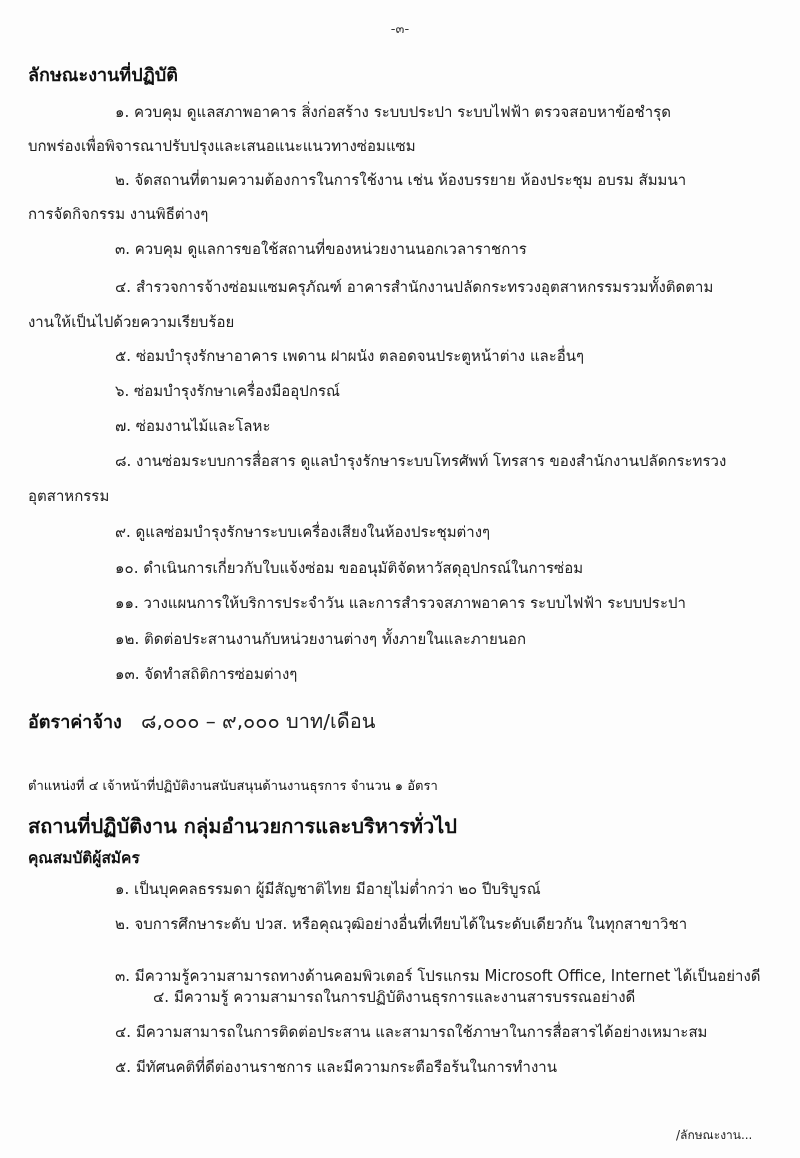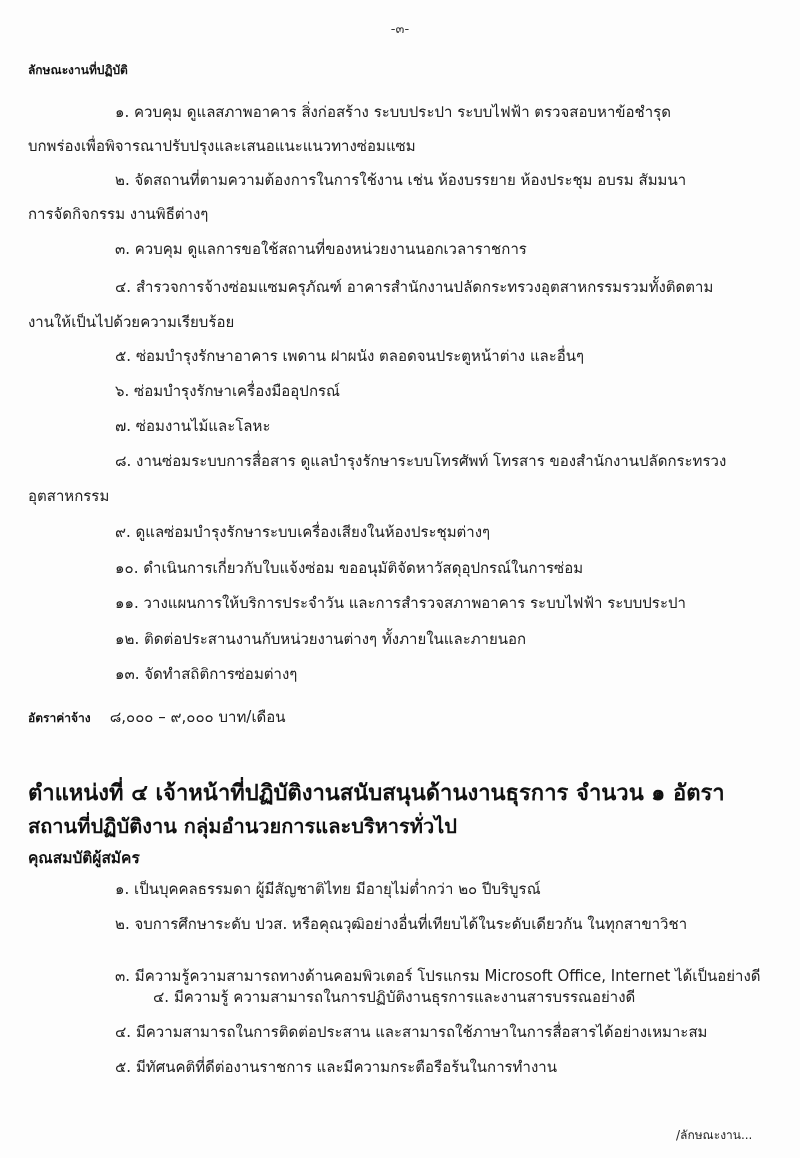--- a/index.html
+++ b/index.html
@@ -24,39 +24,39 @@
     .abs { position: absolute; white-space: nowrap; }
     .page-number {
       top: 18px;
       left: 0; width: 800px;
       text-align: center;
       font-size: 13px;
       color: #333;
     }
     .heading {
       font-weight: bold;
-      font-size: 12px;
+      font-size: 18px;
       color: #111;
     }
     .big-heading {
-      font-weight: bold;
-      font-size: 22px;
+      font-weight: normal;
+      font-size: 13px;
       color: #111;
     }
     .body-text {
       font-size: 15px;
       color: #222;
     }
     .footer-text {
       font-size: 12px;
       color: #222;
     }
     .salary-value {
       font-weight: normal;
-      font-size: 15px;
+      font-size: 20px;
       margin-left: 14px;
       color: #222;
     }
   </style>
 </head>
 <body>
 
 <div class="page">
 
   <div class="abs page-number">-๓-</div>

